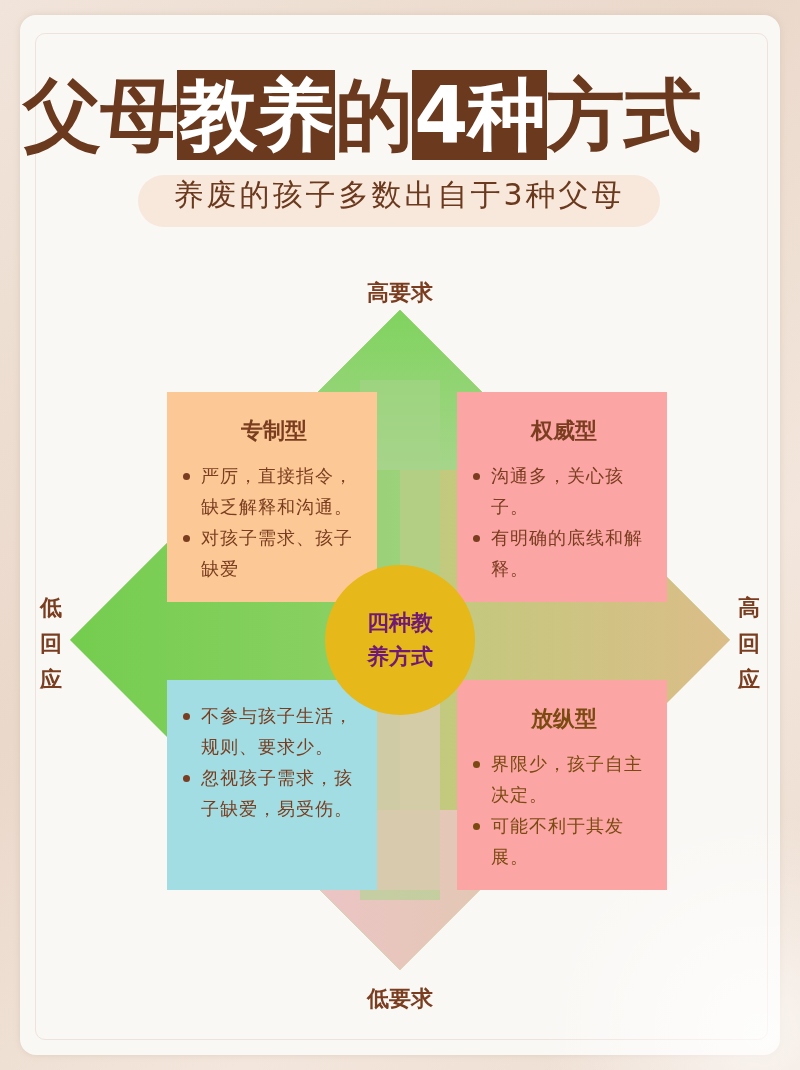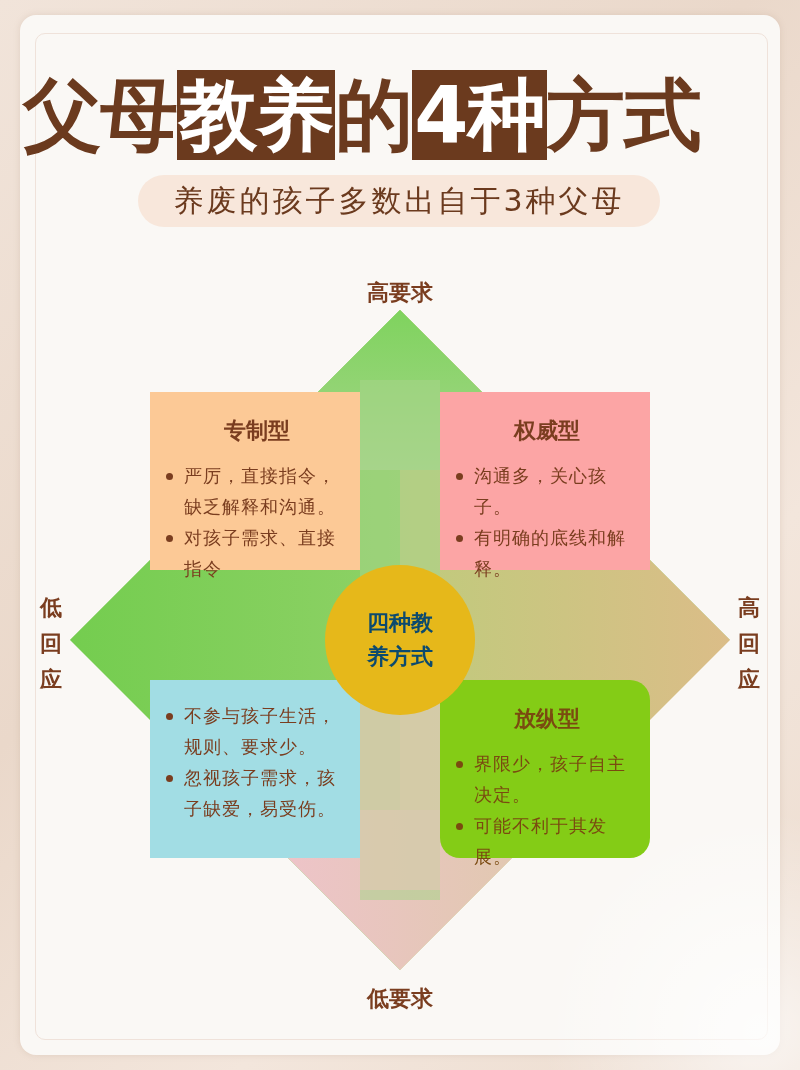--- a/index.html
+++ b/index.html
@@ -21,61 +21,61 @@
     position:absolute; left:0; top:66px; width:724px; text-align:center;
     font-size:78px; font-weight:bold; color:#6b3a1e; letter-spacing:-1px;
     line-height:98px; white-space:nowrap;
   }
   .title .hl {
     background:#6b3a1e; color:#ffffff; padding:0 2px;
   }
   .subtitle-pill {
     position:absolute; left:138px; top:175px; width:522px; height:52px;
     background:#f8e7db; border-radius:26px;
-    display:flex; align-items:center; justify-content:center;
+    display:flex; align-items:flex-start; justify-content:center;
   }
   .subtitle {
     font-size:30px; color:#6b3a1e; letter-spacing:3px; white-space:nowrap;
   }
   .axis-label {
     position:absolute; color:#7a3d1f; font-weight:bold; font-size:22px;
   }
   .axis-top { left:0; width:800px; text-align:center; top:278px; }
   .axis-bottom { left:0; width:800px; text-align:center; top:975px;margin-top:9px; }
   .axis-left { left:36px; top:590px; width:30px; text-align:center; line-height:36px; }
   .axis-right { left:734px; top:590px; width:30px; text-align:center; line-height:36px; }
   .diamond {
     position:absolute; left:0; top:0; width:800px; height:1070px;
   }
   .quad {
-    position:absolute; width:210px; height:178px; box-sizing:border-box;
-    padding:20px 8px 0 12px; color:#7a3d1f;
+    position:absolute; width:210px; height:210px; box-sizing:border-box;
+    padding:20px 8px 0 12px; color:#7a3d1f;margin-left:17px;
   }
   .quad-tl { left:150px; top:392px; background:#fcc996; }
   .quad-tr { left:440px; top:392px; background:#fca5a5; }
   .quad-bl { left:150px; top:680px; background:#a2dde4; }
-  .quad-br { left:440px; top:680px; background:#84cc16; color:#7a4a10;border-radius:20px; }
+  .quad-br { left:440px; top:680px; background:#fca5a5; color:#7a4a10; }
   .quad-title {
     text-align:center; font-size:22px; font-weight:bold; margin:4px 0 14px 0;
   }
   .quad-list { list-style:none; margin:0; padding:0; }
   .quad-list li {
     position:relative; padding-left:22px; font-size:18px; line-height:31px;
     letter-spacing:1px;
   }
   .quad-list li::before {
     content:""; position:absolute; left:4px; top:13px; width:7px; height:7px;
     border-radius:50%; background:#7a3d1f;
   }
   .quad-br .quad-list li::before { background:#7a4a10; }
   .center-circle {
     position:absolute; left:325px; top:565px; width:150px; height:150px;
     border-radius:50%; background:#e6b81a;
     display:flex; flex-direction:column; align-items:center; justify-content:center;
-    color:#0c4a6e; font-weight:bold; font-size:22px; line-height:34px;
+    color:#701a75; font-weight:bold; font-size:22px; line-height:34px;
   }
   .corner-glow {
     position:absolute; right:0; bottom:0; width:260px; height:260px;
     background: radial-gradient(circle at 85% 85%, rgba(255,255,255,0.7), rgba(255,255,255,0) 70%);
   }
 </style>
 </head>
 <body>
 
 <div class="outer-card"></div>
@@ -128,21 +128,21 @@
 <div class="axis-label axis-right">
   <div>高</div>
   <div>回</div>
   <div>应</div>
 </div>
 
 <div class="quad quad-tl">
   <div class="quad-title">专制型</div>
   <ul class="quad-list">
     <li>严厉，直接指令，缺乏解释和沟通。</li>
-    <li>对孩子需求、直接指令</li>
+    <li>对孩子需求、孩子缺爱</li>
   </ul>
 </div>
 
 <div class="quad quad-tr">
   <div class="quad-title">权威型</div>
   <ul class="quad-list">
     <li>沟通多，关心孩子。</li>
     <li>有明确的底线和解释。</li>
   </ul>
 </div>

